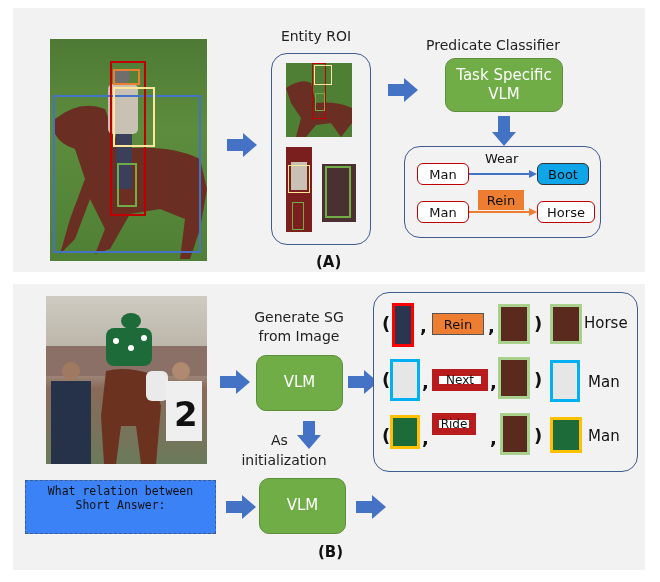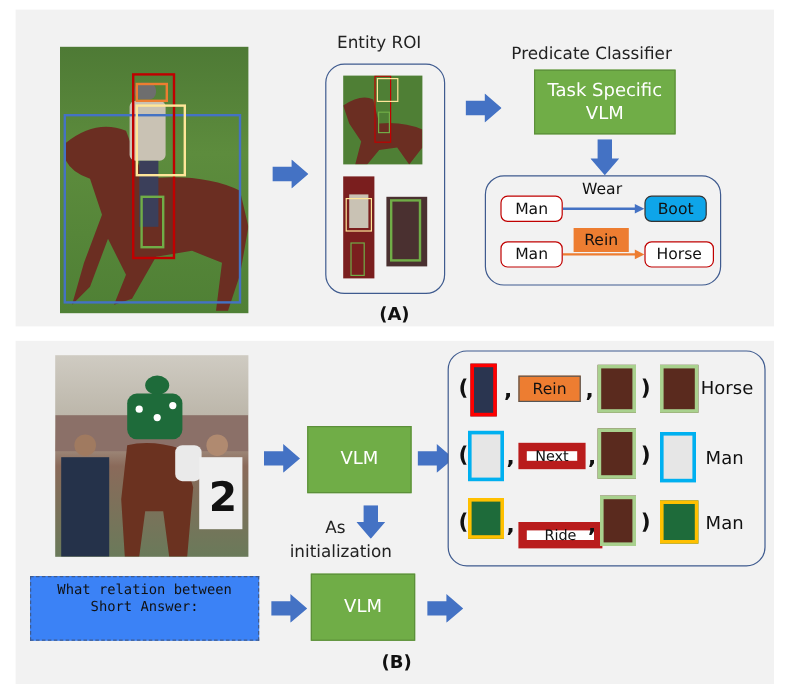--- a/index.html
+++ b/index.html
@@ -5,21 +5,21 @@
   * { box-sizing: border-box; margin: 0; padding: 0; }
   body { width: 660px; height: 582px; background: #ffffff; position: relative; overflow: hidden;
          font-family: "DejaVu Sans", sans-serif; color: #111; }
   .panel { position: absolute; background: #f2f2f2; }
   #panel-a { left: 13px; top: 8px; width: 632px; height: 264px; }
   #panel-b { left: 13px; top: 284px; width: 632px; height: 286px; }
   .abs { position: absolute; }
   .label { font-size: 14px; color: #222; text-align: center; white-space: nowrap; }
   .panel-tag { font-weight: bold; font-size: 15px; }
   .rounded-box { border: 1.5px solid #3f5b8f; border-radius: 16px; background: #f2f2f2; }
-  .green-box { background: #70ad47; border: 1px solid #5c8f3a; border-radius: 0; color: #fff;
+  .green-box { background: #70ad47; border: 1px solid #5c8f3a; border-radius: 10px; color: #fff;
                display: flex; align-items: center; justify-content: center; text-align: center; font-size: 15px; line-height: 1.3; }
   .node { border: 1.5px solid #c00000; border-radius: 6px; background: #fff; font-size: 13px;
           display: flex; align-items: center; justify-content: center; }
   .node.orange { background: #0ea5e9; border-color: #333; }
   .pred-orange { background: #ed7d31; font-size: 13px; display: flex; align-items: center; justify-content: center; }
   .pred-white { background: #fff; border: 7px solid #b91c1c; font-size: 12px; display: flex; align-items: center; justify-content: center; }
   .paren { font-size: 18px; font-weight: bold; color: #111; }
   .dashed { border: 1.5px dashed #3f5b8f; background: #3b82f6; font-family: "DejaVu Sans Mono", monospace; }
   .arrow-r, .arrow-d { position: absolute; }
   .photo { position: absolute; overflow: hidden; }
@@ -132,20 +132,24 @@
       <circle cx="135" cy="75" r="9" fill="#b08a70"></circle>
       <rect x="120" y="85" width="36" height="60" fill="#efefef"></rect>
       <text x="128" y="130" font-size="34" font-weight="bold" fill="#111" font-family="DejaVu Sans, sans-serif">2</text>
     </svg>
   </div>
 
   <svg class="arrow-r" style="left:207px; top:86px;" width="30" height="24">
     <polygon points="0,6 16,6 16,0 30,12 16,24 16,18 0,18" fill="#4472c4"></polygon>
   </svg>
 
+  <div class="abs label" style="left:236px; top:24px; width:100px; line-height:1.35;">
+    <div>Generate SG</div>
+    <div>from Image</div>
+  </div>
 
   <div class="abs green-box" style="left:243px; top:71px; width:87px; height:56px;">
     <span>VLM</span>
   </div>
 
   <svg class="arrow-r" style="left:335px; top:86px;" width="30" height="24">
     <polygon points="0,6 16,6 16,0 30,12 16,24 16,18 0,18" fill="#4472c4"></polygon>
   </svg>
 
   <div class="abs label" style="left:258px; top:148px;">As</div>
@@ -177,21 +181,21 @@
       <div class="thumb" style="left:124px; top:0px; width:32px; height:42px; border-color:#a9d18e; background:#5a2a1e;"></div>
       <span class="abs paren" style="left:160px; top:12px;">)</span>
       <div class="thumb" style="left:176px; top:3px; width:30px; height:42px; border-color:#00b0f0; background:#e6e6e6;"></div>
       <span class="abs" style="left:214px; top:16px; font-size:15px;">Man</span>
     </div>
 
     <div class="abs" style="left:0; top:120px; width:265px; height:46px;">
       <span class="abs paren" style="left:8px; top:12px;">(</span>
       <div class="thumb" style="left:16px; top:2px; width:30px; height:34px; border-color:#ffc000; background:#1e6b3a;"></div>
       <span class="abs paren" style="left:48px; top:14px;">,</span>
-      <div class="abs pred-white" style="left:58px; top:22px; width:70px; height:22px;">Ride</div>
+      <div class="abs pred-white" style="left:58px; top:0; width:44px; height:22px;">Ride</div>
       <span class="abs paren" style="left:116px; top:14px;">,</span>
       <div class="thumb" style="left:126px; top:0px; width:30px; height:42px; border-color:#a9d18e; background:#5a2a1e;"></div>
       <span class="abs paren" style="left:160px; top:12px;">)</span>
       <div class="thumb" style="left:176px; top:4px; width:32px; height:36px; border-color:#ffc000; background:#1e6b3a;"></div>
       <span class="abs" style="left:214px; top:14px; font-size:15px;">Man</span>
     </div>
   </div>
 
   <div class="abs dashed" style="left:12px; top:196px; width:191px; height:54px; font-size:11.5px; text-align:center; line-height:1.2; padding-top:4px;">
     <div>What relation between</div>

